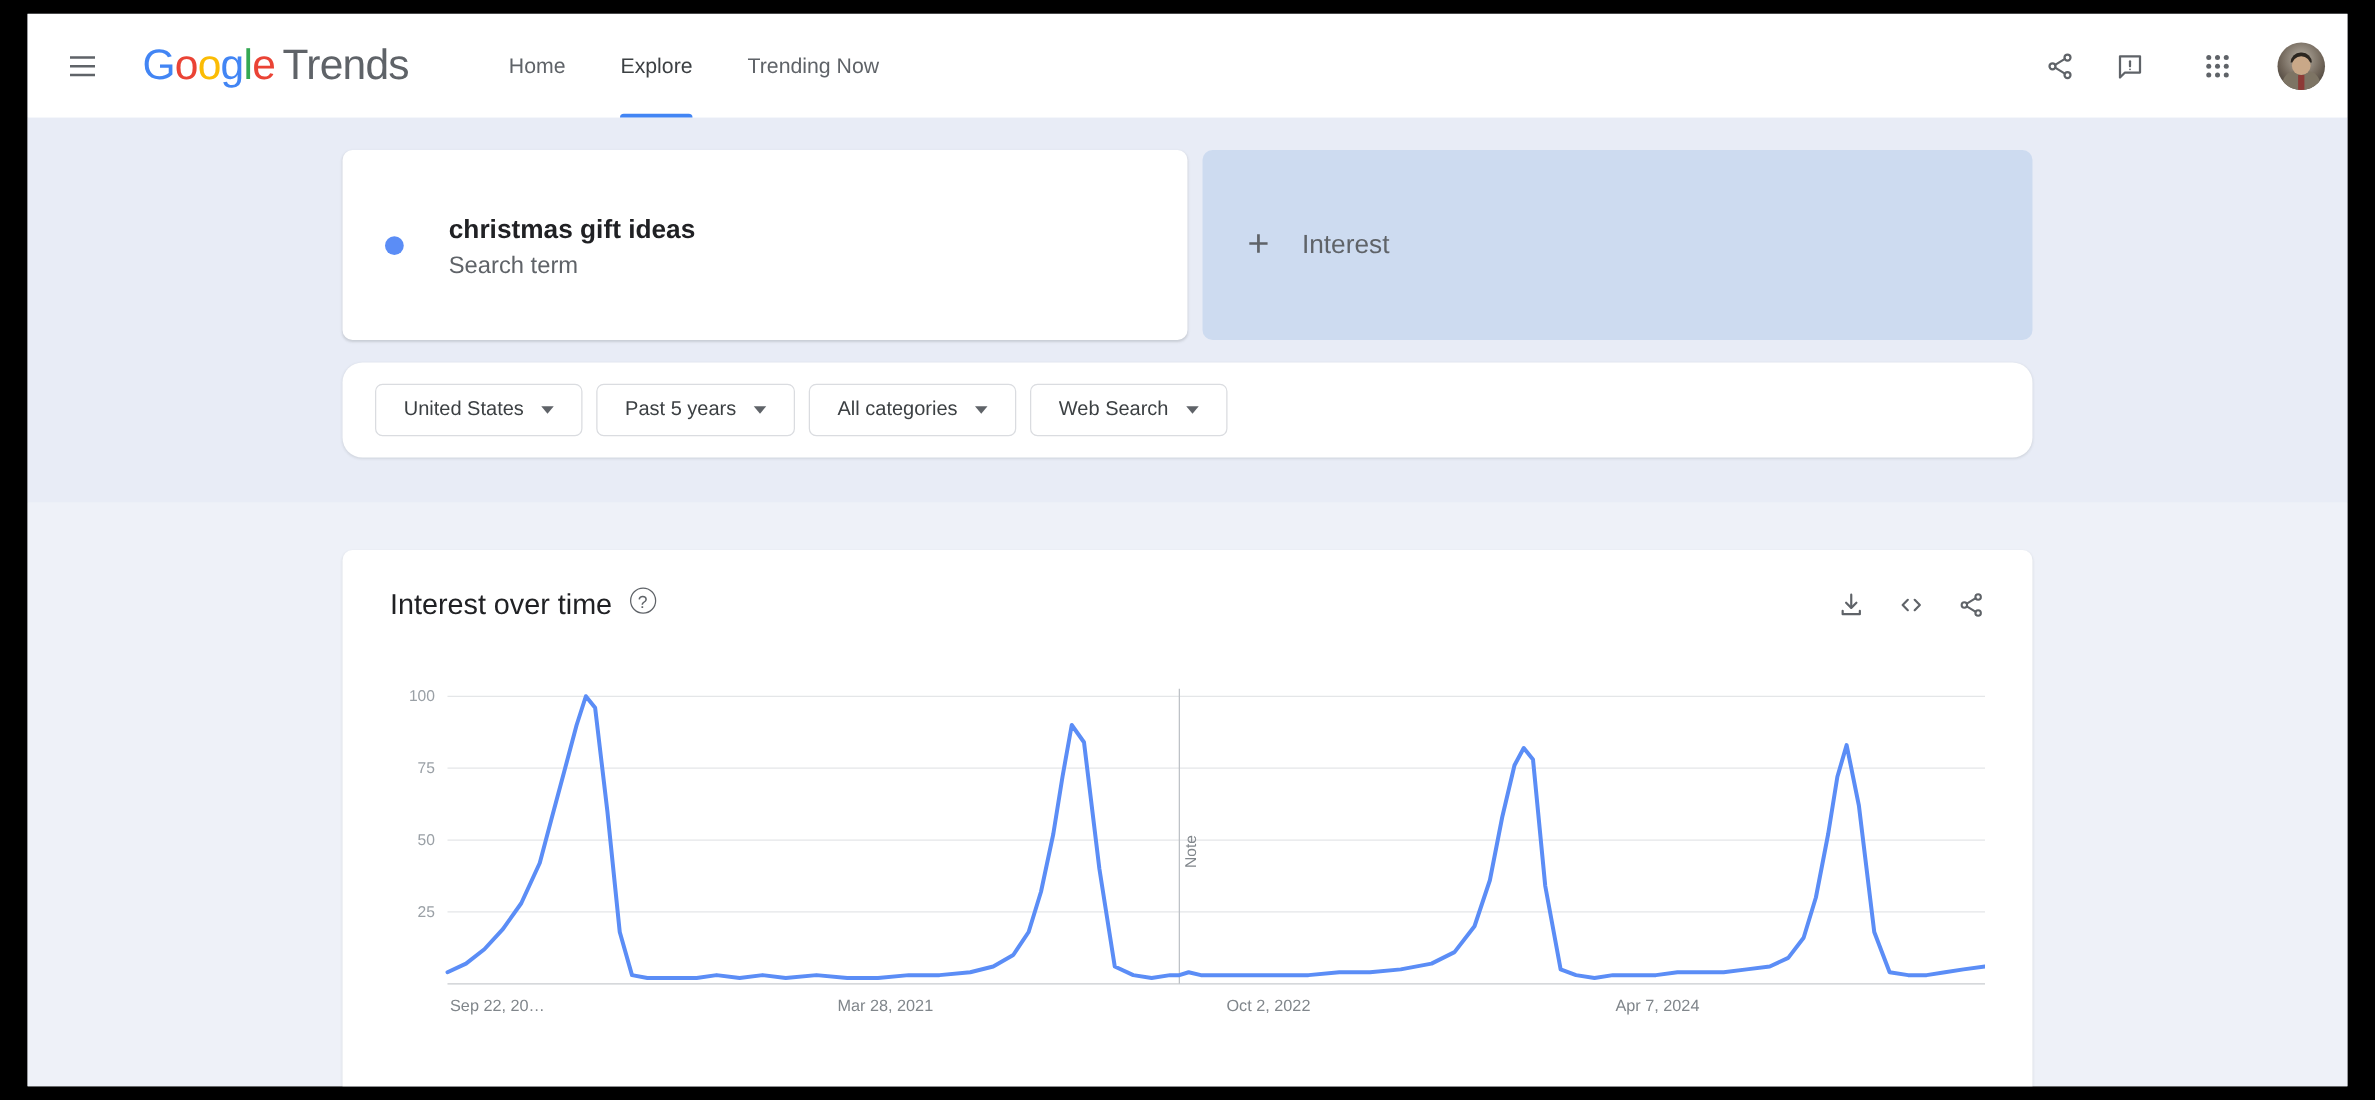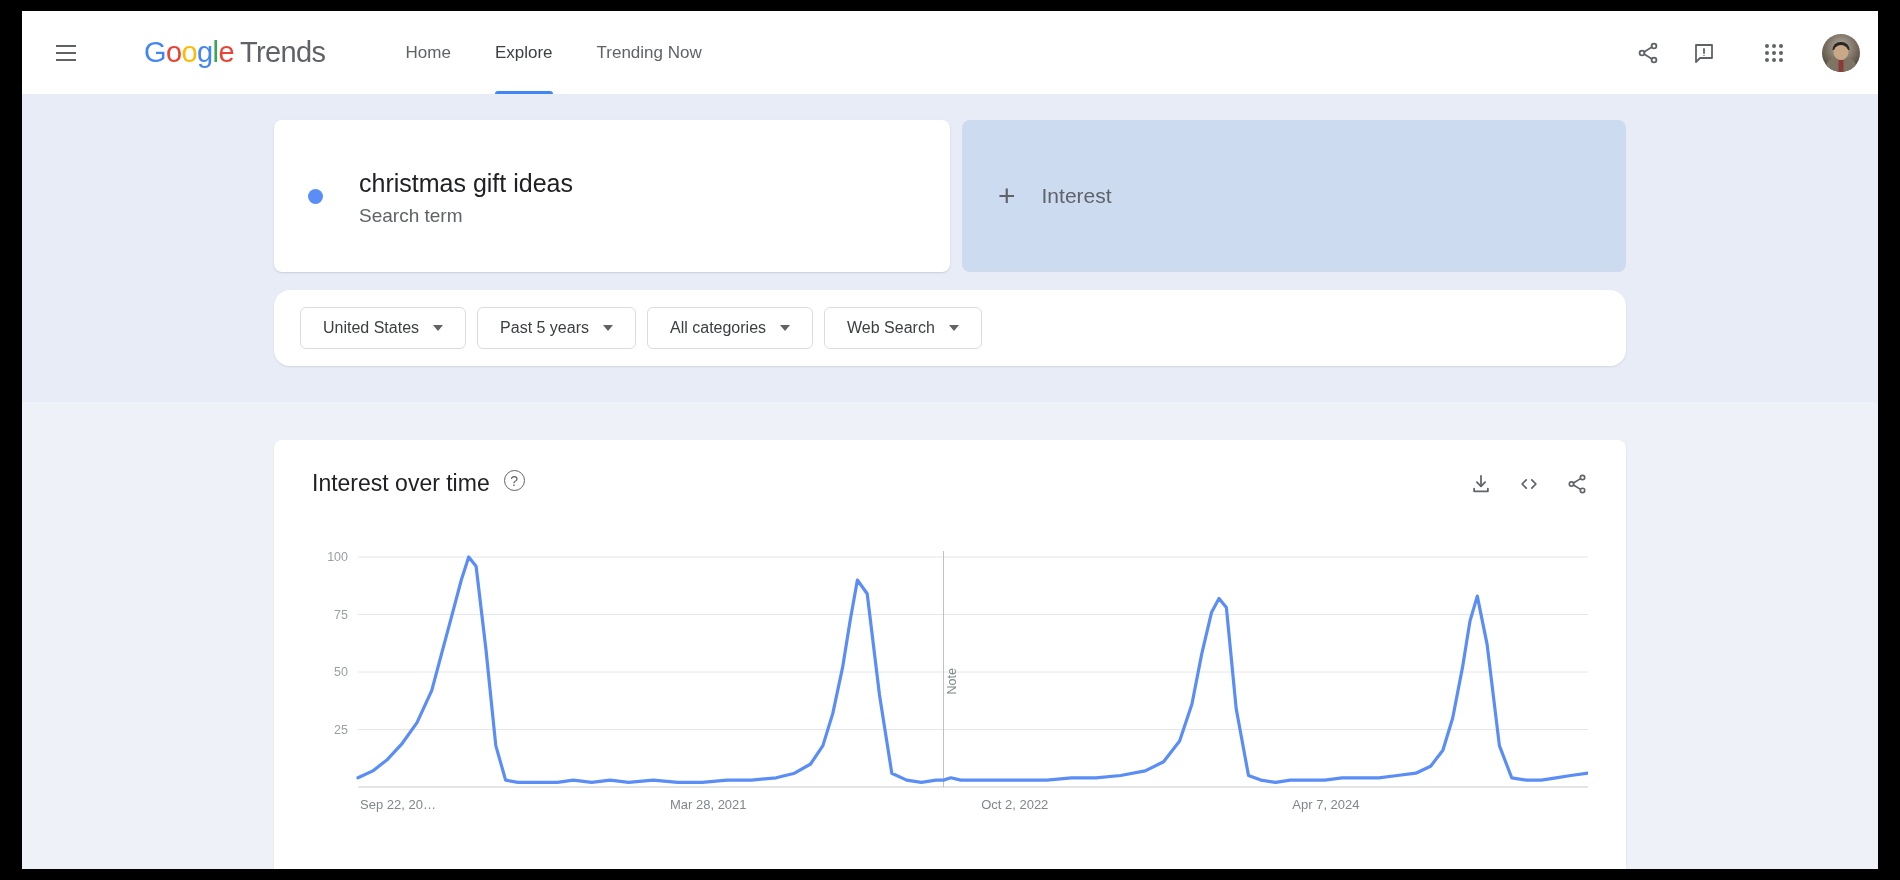--- a/index.html
+++ b/index.html
@@ -31,26 +31,25 @@
     display: flex; flex-direction: column;
     justify-content: center; align-items: center;
     gap: 5px;
     cursor: pointer;
     margin-right: 28px;
   }
   #hamburger span {
     display: block; width: 20px; height: 2px; background: #5f6368;
   }
   #logo {
-    font-size: 29px;
+    font-size: 34px;
     letter-spacing: -0.6px;
     white-space: nowrap;
     cursor: pointer;
     margin-right: 58px;
-    margin-left: 30px;
   }
   #logo .g1 { color: #4285F4; }
   #logo .g2 { color: #EA4335; }
   #logo .g3 { color: #FBBC05; }
   #logo .g4 { color: #4285F4; }
   #logo .g5 { color: #34A853; }
   #logo .g6 { color: #EA4335; }
   #logo .trends { color: #5f6368; margin-left: 6px; }
 
   #nav { display: flex; align-items: center; height: 100%; gap: 0; }
@@ -154,23 +153,24 @@
     box-shadow: 0 1px 2px rgba(60,64,67,.18);
   }
   #term-dot {
     width: 15px; height: 15px;
     border-radius: 50%;
     background: #5b8df6;
     margin-right: 36px;
     flex: 0 0 auto;
   }
   #term-title {
-    font-size: 25px;
+    font-size: 21px;
     color: #202124;
     line-height: 1.5;
+    font-weight: bold;
   }
   #term-sub {
     font-size: 19px;
     color: #5f6368;
     margin-top: 3px;
   }
   #compare-card {
     flex: 1 1 auto;
     height: 152px;
     background: #cddbf0;

